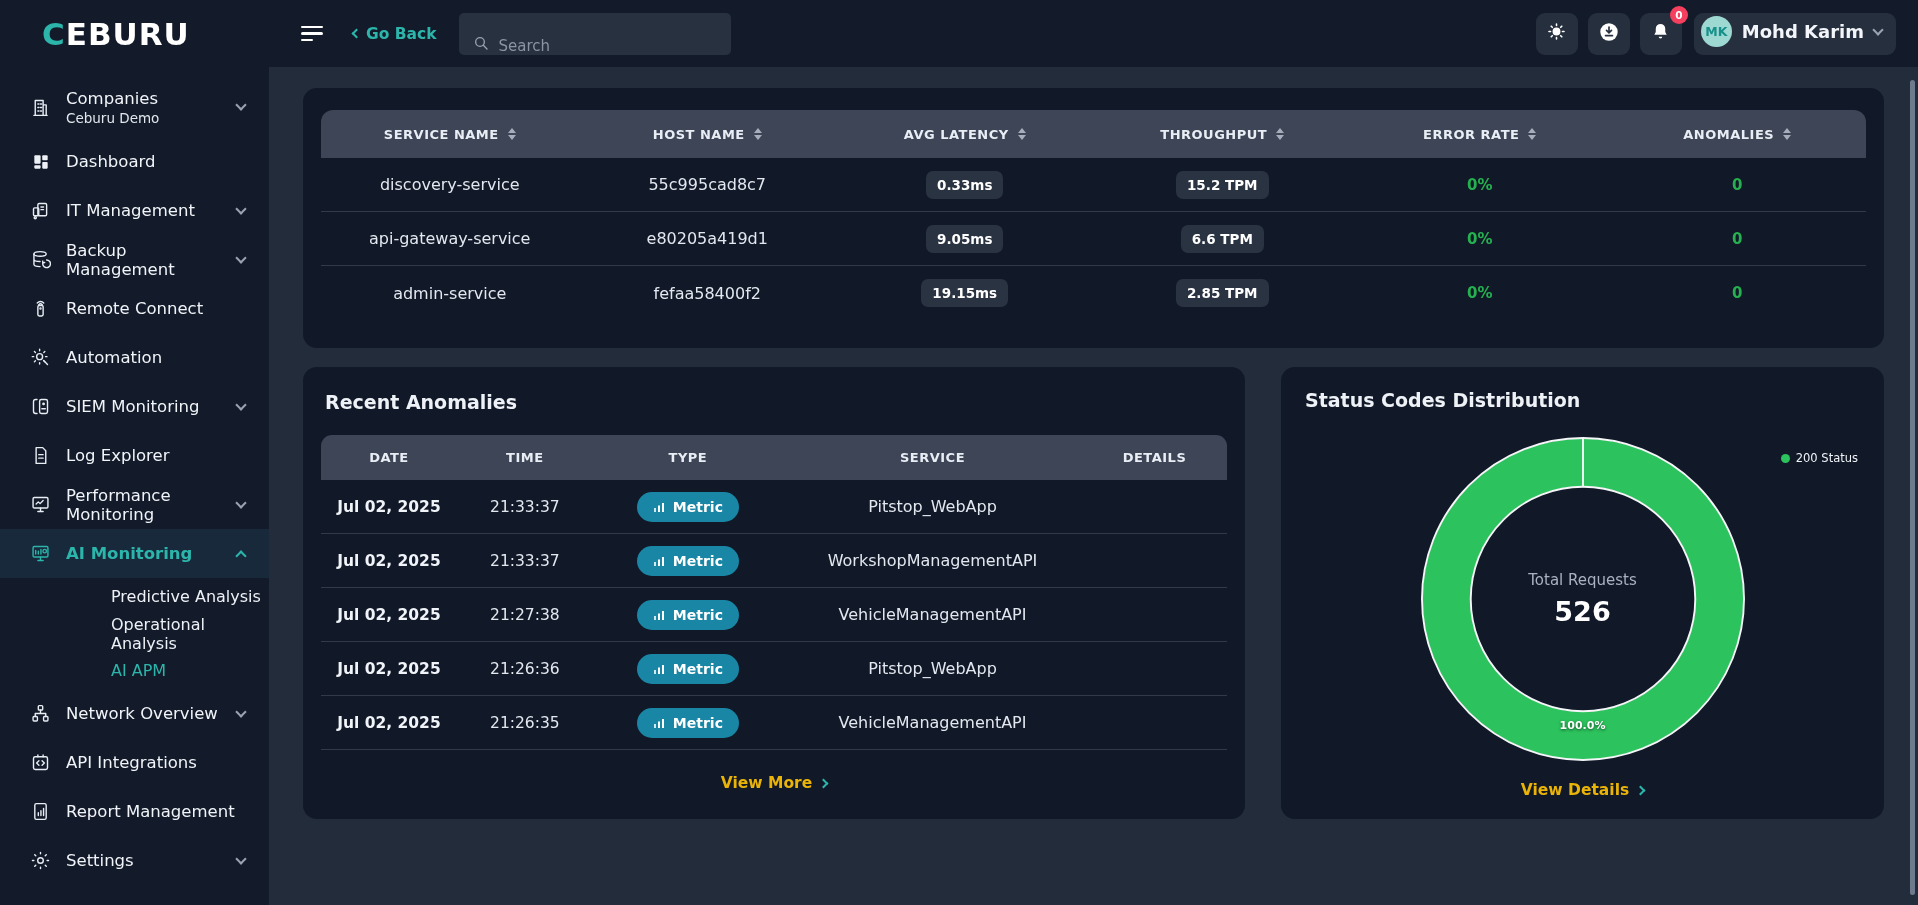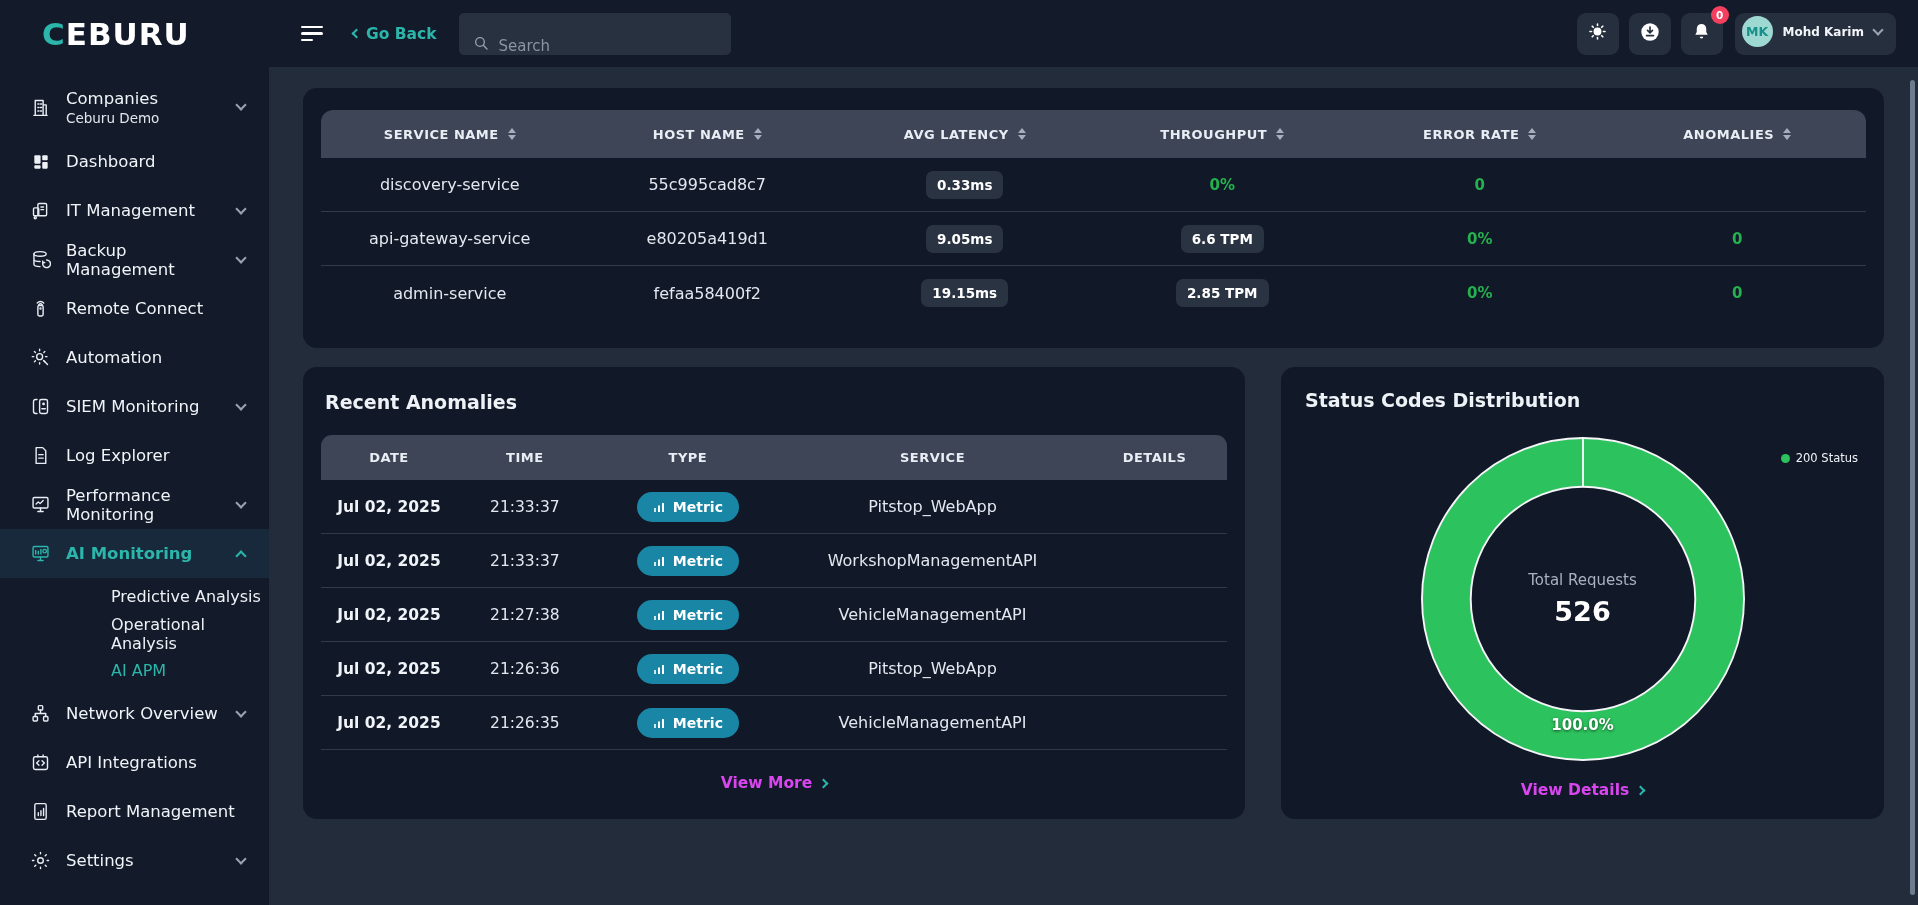--- a/index.html
+++ b/index.html
@@ -33,21 +33,21 @@
   .goback { display:flex; align-items:center; gap:6px; color:#2cb5aa; font-size:15.5px; font-weight:600; cursor:pointer; margin-right:22px; }
   .chev-l { width:7px; height:7px; border-left:2px solid #2cb5aa; border-bottom:2px solid #2cb5aa; transform:rotate(45deg); }
   .search { width:272px; height:42px; background:#28313f; border-radius:5px; display:flex; align-items:flex-end; gap:10px; padding:0 14px; }
   .search input { background:transparent; border:none; outline:none; color:#cfd6e0; font-size:15px; font-family:inherit; width:100%; }
   .search input::placeholder { color:#8b94a3; }
   .hspace { flex:1; }
   .hbtn { width:42px; height:42px; background:#262f3d; border-radius:9px; display:flex; align-items:center; justify-content:center; margin-left:10px; position:relative; cursor:pointer; }
   .nbadge { position:absolute; top:-7px; right:-6px; min-width:18px; height:18px; border-radius:9px; background:#f43f5e; color:#fff; font-size:10.5px; font-weight:700; display:flex; align-items:center; justify-content:center; padding:0 5px; }
   .userchip { height:42px; background:#262f3d; border-radius:9px; display:flex; align-items:center; gap:10px; margin-left:12px; padding:0 14px 4px 7px; cursor:pointer; }
   .avatar { width:31px; height:31px; border-radius:50%; background:#9ed8d3; color:#17908a; font-size:12.5px; font-weight:700; display:flex; align-items:center; justify-content:center; }
-  .uname { font-size:12px; font-weight:600; color:#f2f5f9; }
+  .uname { font-size:18px; font-weight:600; color:#f2f5f9; }
   
   .main { position:absolute; left:269px; top:67px; right:0; bottom:0; background:#222c3b; padding:21px 34px; overflow:hidden; }
   .card { background:#111827; border-radius:14px; }
   .card-title { font-size:19px; font-weight:700; color:#eef2f7; }
   .so-card { padding:22px 18px 28px; margin-bottom:19px; }
   .so-card .card-title { margin:2px 0 22px 4px; }
   .thead { display:grid; background:#3d4556; border-radius:12px 12px 0 0; align-items:center; }
   .so-grid { grid-template-columns:repeat(6,1fr); }
   .thead.so-grid { height:48px; }
   .th { display:flex; align-items:center; justify-content:center; gap:9px; font-size:13px; font-weight:700; letter-spacing:.5px; color:#e9eef5; cursor:pointer; }
@@ -61,33 +61,33 @@
   .pillbadge { display:inline-block; background:#2a3341; border-radius:7px; padding:6px 11px; font-size:13.5px; font-weight:700; color:#fff; }
   .green { color:#25b14f; font-weight:700; font-size:15px; }
   .two-col { display:flex; gap:36px; align-items:stretch; }
   .ra-card { flex:0 0 942px; padding:22px 18px 24px; }
   .ra-card .card-title { margin:2px 0 22px 4px; }
   .ra-grid { grid-template-columns:15% 15% 21% 33% 16%; }
   .thead.ra-grid { height:45px; border-radius:11px 11px 0 0; }
   .td-date { font-weight:700; color:#f0f3f8; font-size:15.5px; }
   .td-time { font-size:15.5px; }
   .metric-pill { display:inline-flex; align-items:center; gap:8px; background:#1a86a5; border-radius:999px; padding:7px 16px; font-size:14px; font-weight:700; color:#fff; }
-  .link { display:flex; align-items:center; justify-content:center; gap:8px; color:#d946ef; font-size:15.5px; font-weight:600; cursor:pointer; }
+  .link { display:flex; align-items:center; justify-content:center; gap:8px; color:#eab308; font-size:15.5px; font-weight:600; cursor:pointer; }
   .chev-r { width:7px; height:7px; border-right:2px solid #2cb5aa; border-top:2px solid #2cb5aa; transform:rotate(45deg); }
   .ra-more { margin-top:24px; }
   .sc-card { flex:1; padding:22px 24px 20px; position:relative; display:flex; flex-direction:column; align-items:center; }
   .sc-card .card-title { align-self:flex-start; }
   .legend { position:absolute; top:84px; right:26px; display:flex; align-items:center; gap:6px; cursor:pointer; }
   .ldot { width:9px; height:9px; border-radius:50%; background:#2cc25d; }
   .ltext { font-size:11.5px; color:#f0f3f8; }
   .donut-wrap { position:relative; width:344px; height:344px; margin-top:16px; }
   .donut-center { position:absolute; inset:0; display:flex; flex-direction:column; align-items:center; justify-content:center; gap:7px; }
   .dc-label { font-size:15px; color:#a9b2c0; }
   .dc-value { font-size:27px; font-weight:700; color:#fff; }
-  .dc-pct { position:absolute; left:50%; top:86.5%; transform:translate(-50%,-50%); font-size:15px; font-weight:700; color:#fff; text-shadow:0 1px 3px rgba(0,0,0,.6); }
+  .dc-pct { position:absolute; left:50%; top:86.5%; transform:translate(-50%,-50%); font-size:11px; font-weight:700; color:#fff; text-shadow:0 1px 3px rgba(0,0,0,.6); }
   .sc-link { margin-top:10px; }
   .scrollbar { position:absolute; right:3px; top:80px; width:5px; height:815px; border-radius:3px; background:#6e7a8d; z-index:5; cursor:grab; }
   svg.icn { stroke:#e9eef5; stroke-width:1.6; fill:none; stroke-linecap:round; stroke-linejoin:round; }
   .active svg.icn { stroke:#2cb5aa; }
 </style>
 </head>
 <body>
 
 <aside class="sidebar">
   <div class="logo">
@@ -353,20 +353,21 @@
           <span class="sort">
             <b class="su"></b>
             <b class="sd"></b>
           </span>
         </div>
     </div>
     <div class="trow so-grid">
       <div class="td">discovery-service</div>
       <div class="td">55c995cad8c7</div>
       <div class="td"><span class="pillbadge">0.33ms</span></div>
+      <div class="td"><span class="pillbadge">15.2 TPM</span></div>
       <div class="td green">0%</div>
       <div class="td green">0</div>
     </div>
     <div class="trow so-grid">
       <div class="td">api-gateway-service</div>
       <div class="td">e80205a419d1</div>
       <div class="td"><span class="pillbadge">9.05ms</span></div>
       <div class="td"><span class="pillbadge">6.6 TPM</span></div>
       <div class="td green">0%</div>
       <div class="td green">0</div>

